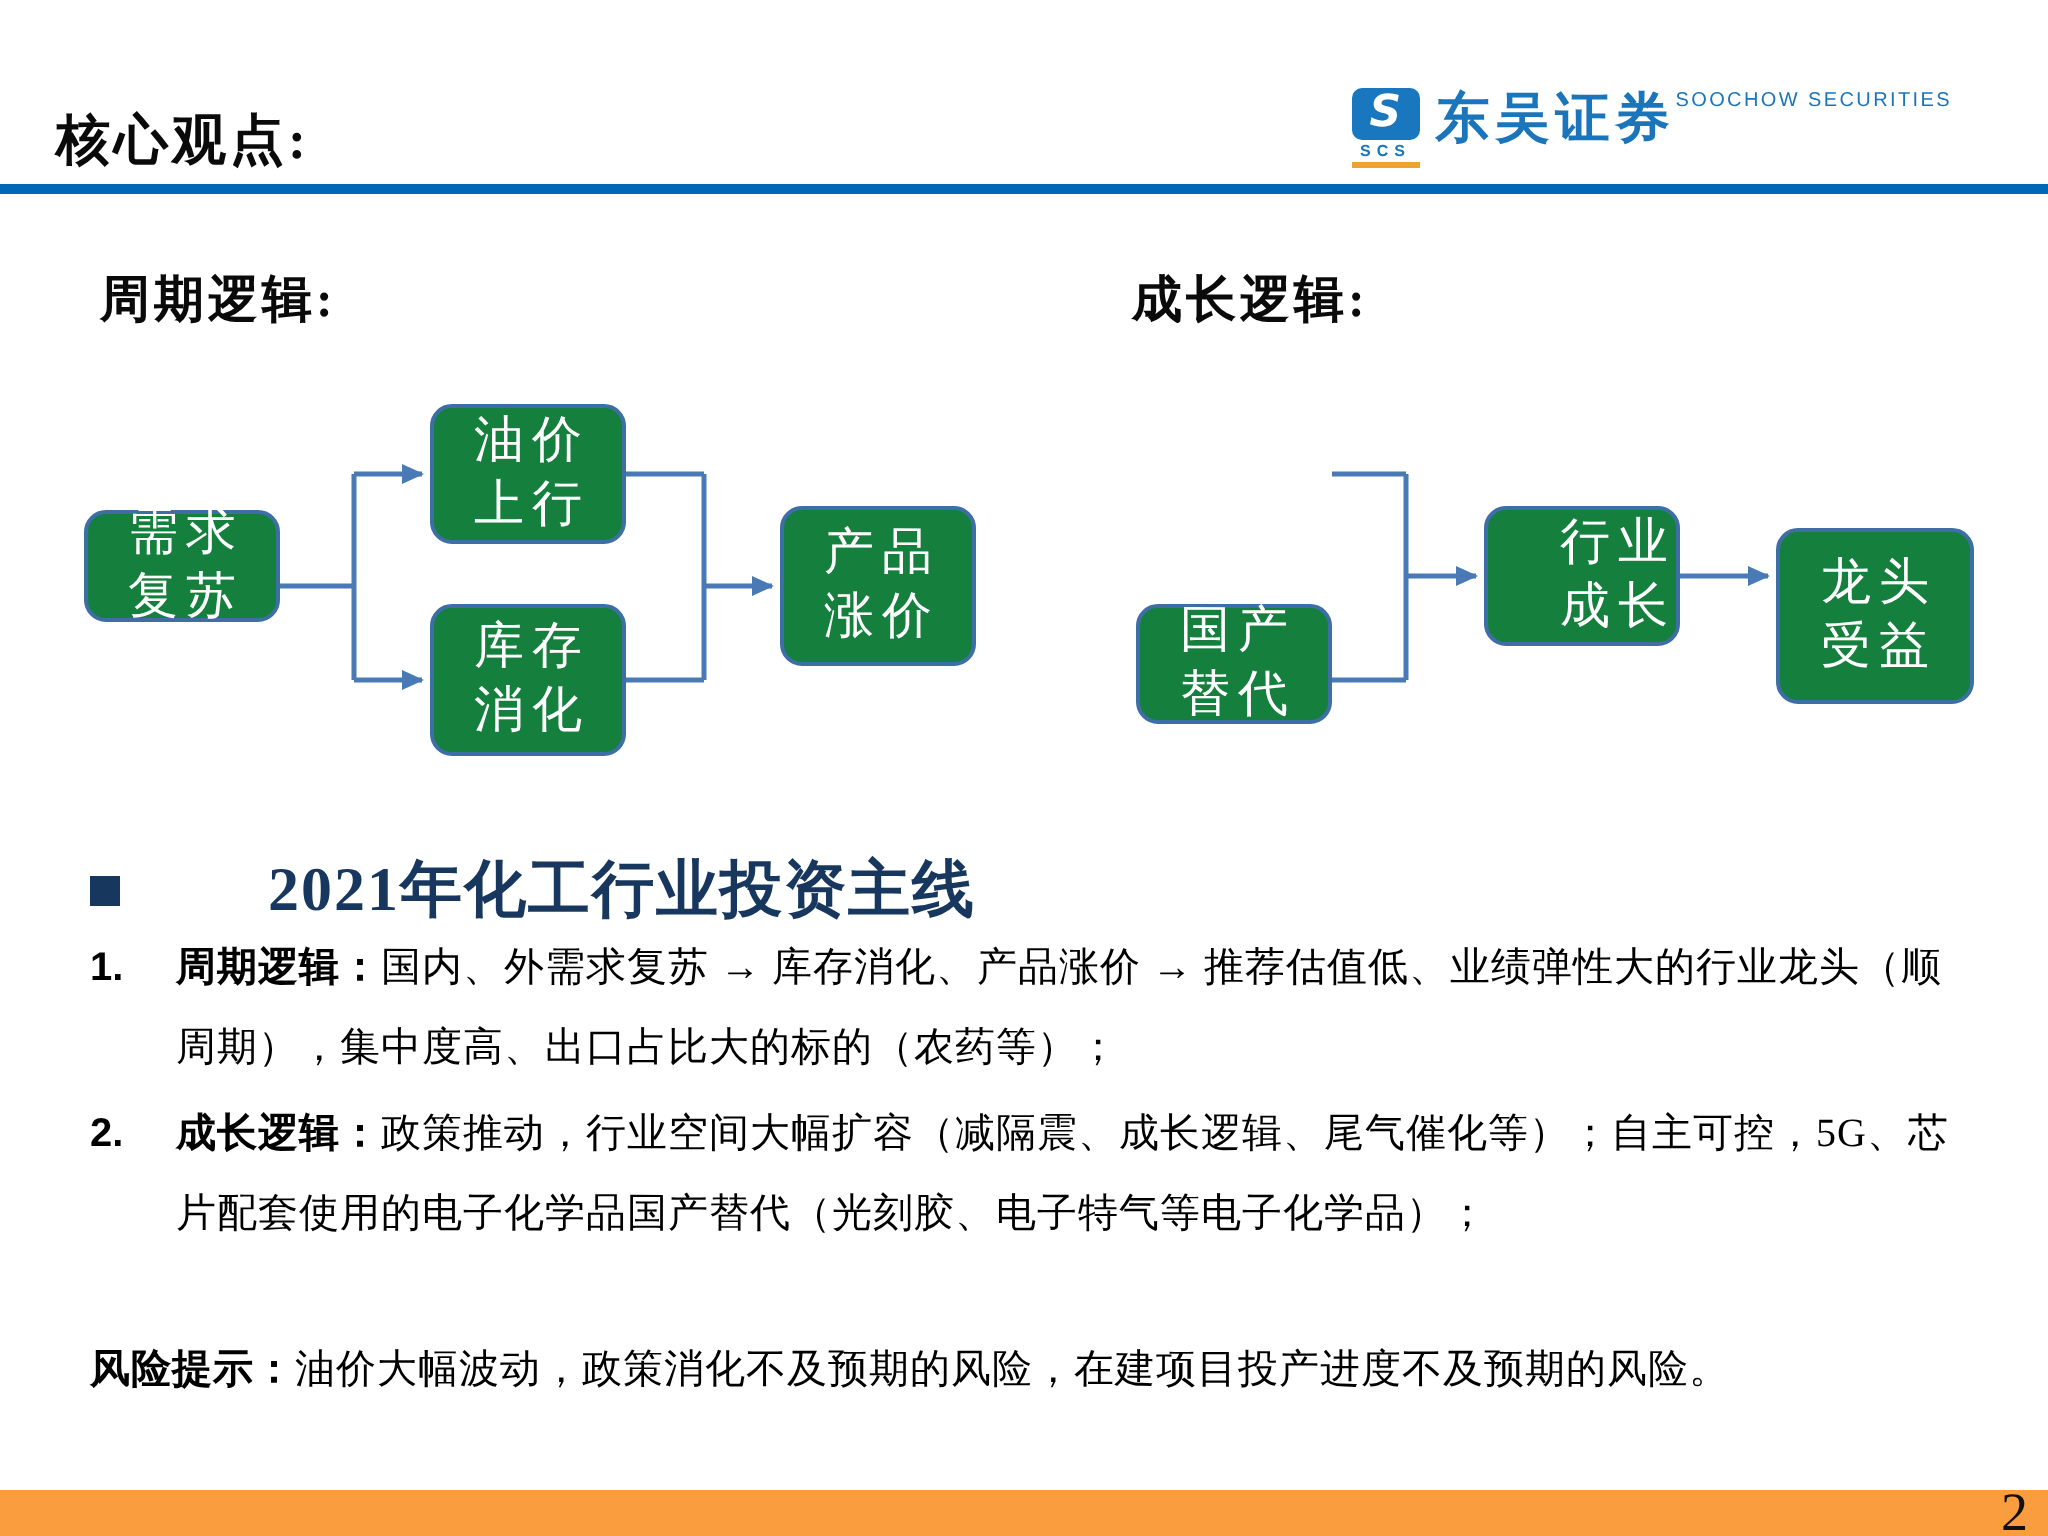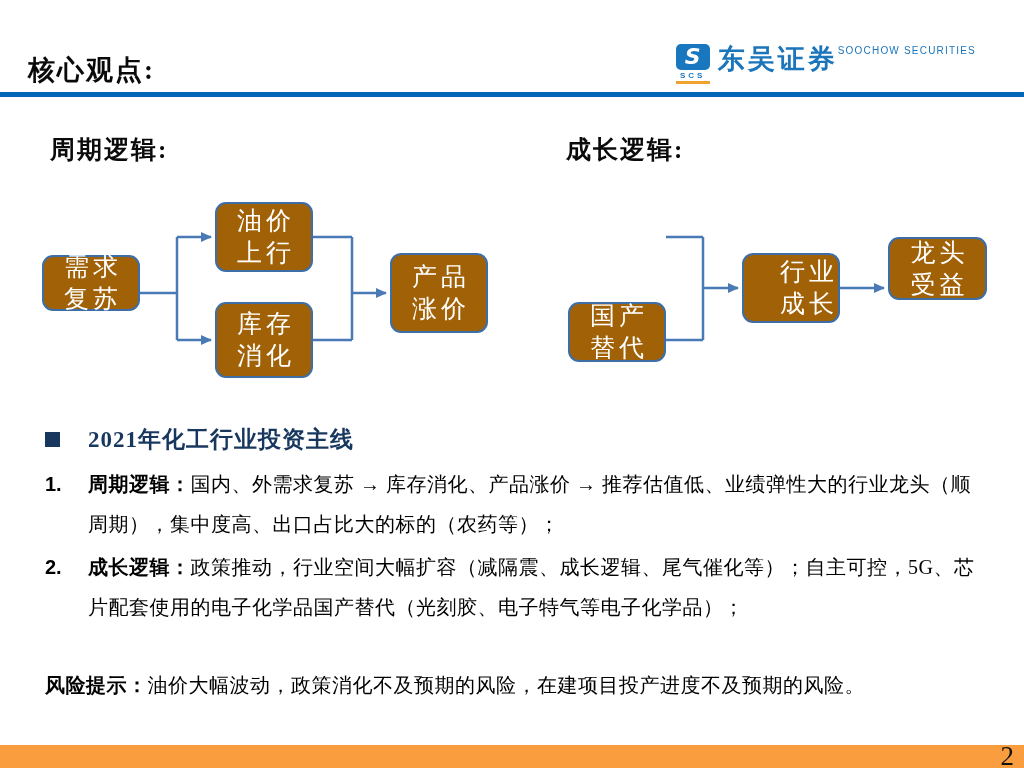--- a/index.html
+++ b/index.html
@@ -58,45 +58,45 @@
   #cycle-title { left:50px; }
   #growth-title { left:566px; }
 
   .flow { position:absolute; top:190px; width:470px; height:200px; }
   #cycle-flow { left:30px; }
   #growth-flow { left:530px; }
   .flow svg.wires { position:absolute; left:0; top:0; }
 
   .fbox {
     position:absolute;
-    background:#a16207; border:2px solid #3D6EA5; border-radius:11px;
+    background:#15803d; border:2px solid #3D6EA5; border-radius:11px;
     color:#fff; display:flex; flex-direction:column;
     align-items:center; justify-content:center;
     font-size:25px; line-height:32px; letter-spacing:4px;
     text-indent:4px;
   }
   
   .b-demand    { left:12px;  top:65px;  width:98px; height:56px; }
   .b-oil       { left:185px; top:12px;  width:98px; height:70px; }
   .b-inventory { left:185px; top:112px; width:98px; height:76px; }
   .b-price     { left:360px; top:63px;  width:98px; height:80px;align-items:center; }
   
   .b-market    { left:38px;  top:12px;  width:98px; height:70px; }
   .b-domestic  { left:38px;  top:112px; width:98px; height:60px; }
   .b-industry  { left:212px; top:63px;  width:98px; height:70px;align-items:flex-end; }
-  .b-leader    { left:358px; top:47px;  width:99px; height:63px; }
+  .b-leader    { left:358px; top:74px;  width:99px; height:88px; }
 
   
   .section-row {
     position:absolute; left:45px; top:424px;
     display:flex; align-items:center;
   }
   .section-bullet { width:15px; height:15px; background:#17375E; margin-right:28px; }
   .section-title {
-    font-size:23px; font-weight:bold; color:#17375E; letter-spacing:1px;
+    font-size:31px; font-weight:bold; color:#17375E; letter-spacing:1px;margin-left:46px;
   }
 
   
   .points { position:absolute; left:45px; top:464px; width:945px; }
   .point { display:flex; margin-bottom:3px; }
   .point-num {
     width:43px; flex:0 0 43px; font-size:20px; line-height:40px; font-weight:bold;
     font-family:"Liberation Sans",sans-serif;
   }
   .point-body { font-size:20px; line-height:40px; letter-spacing:0.5px; }

